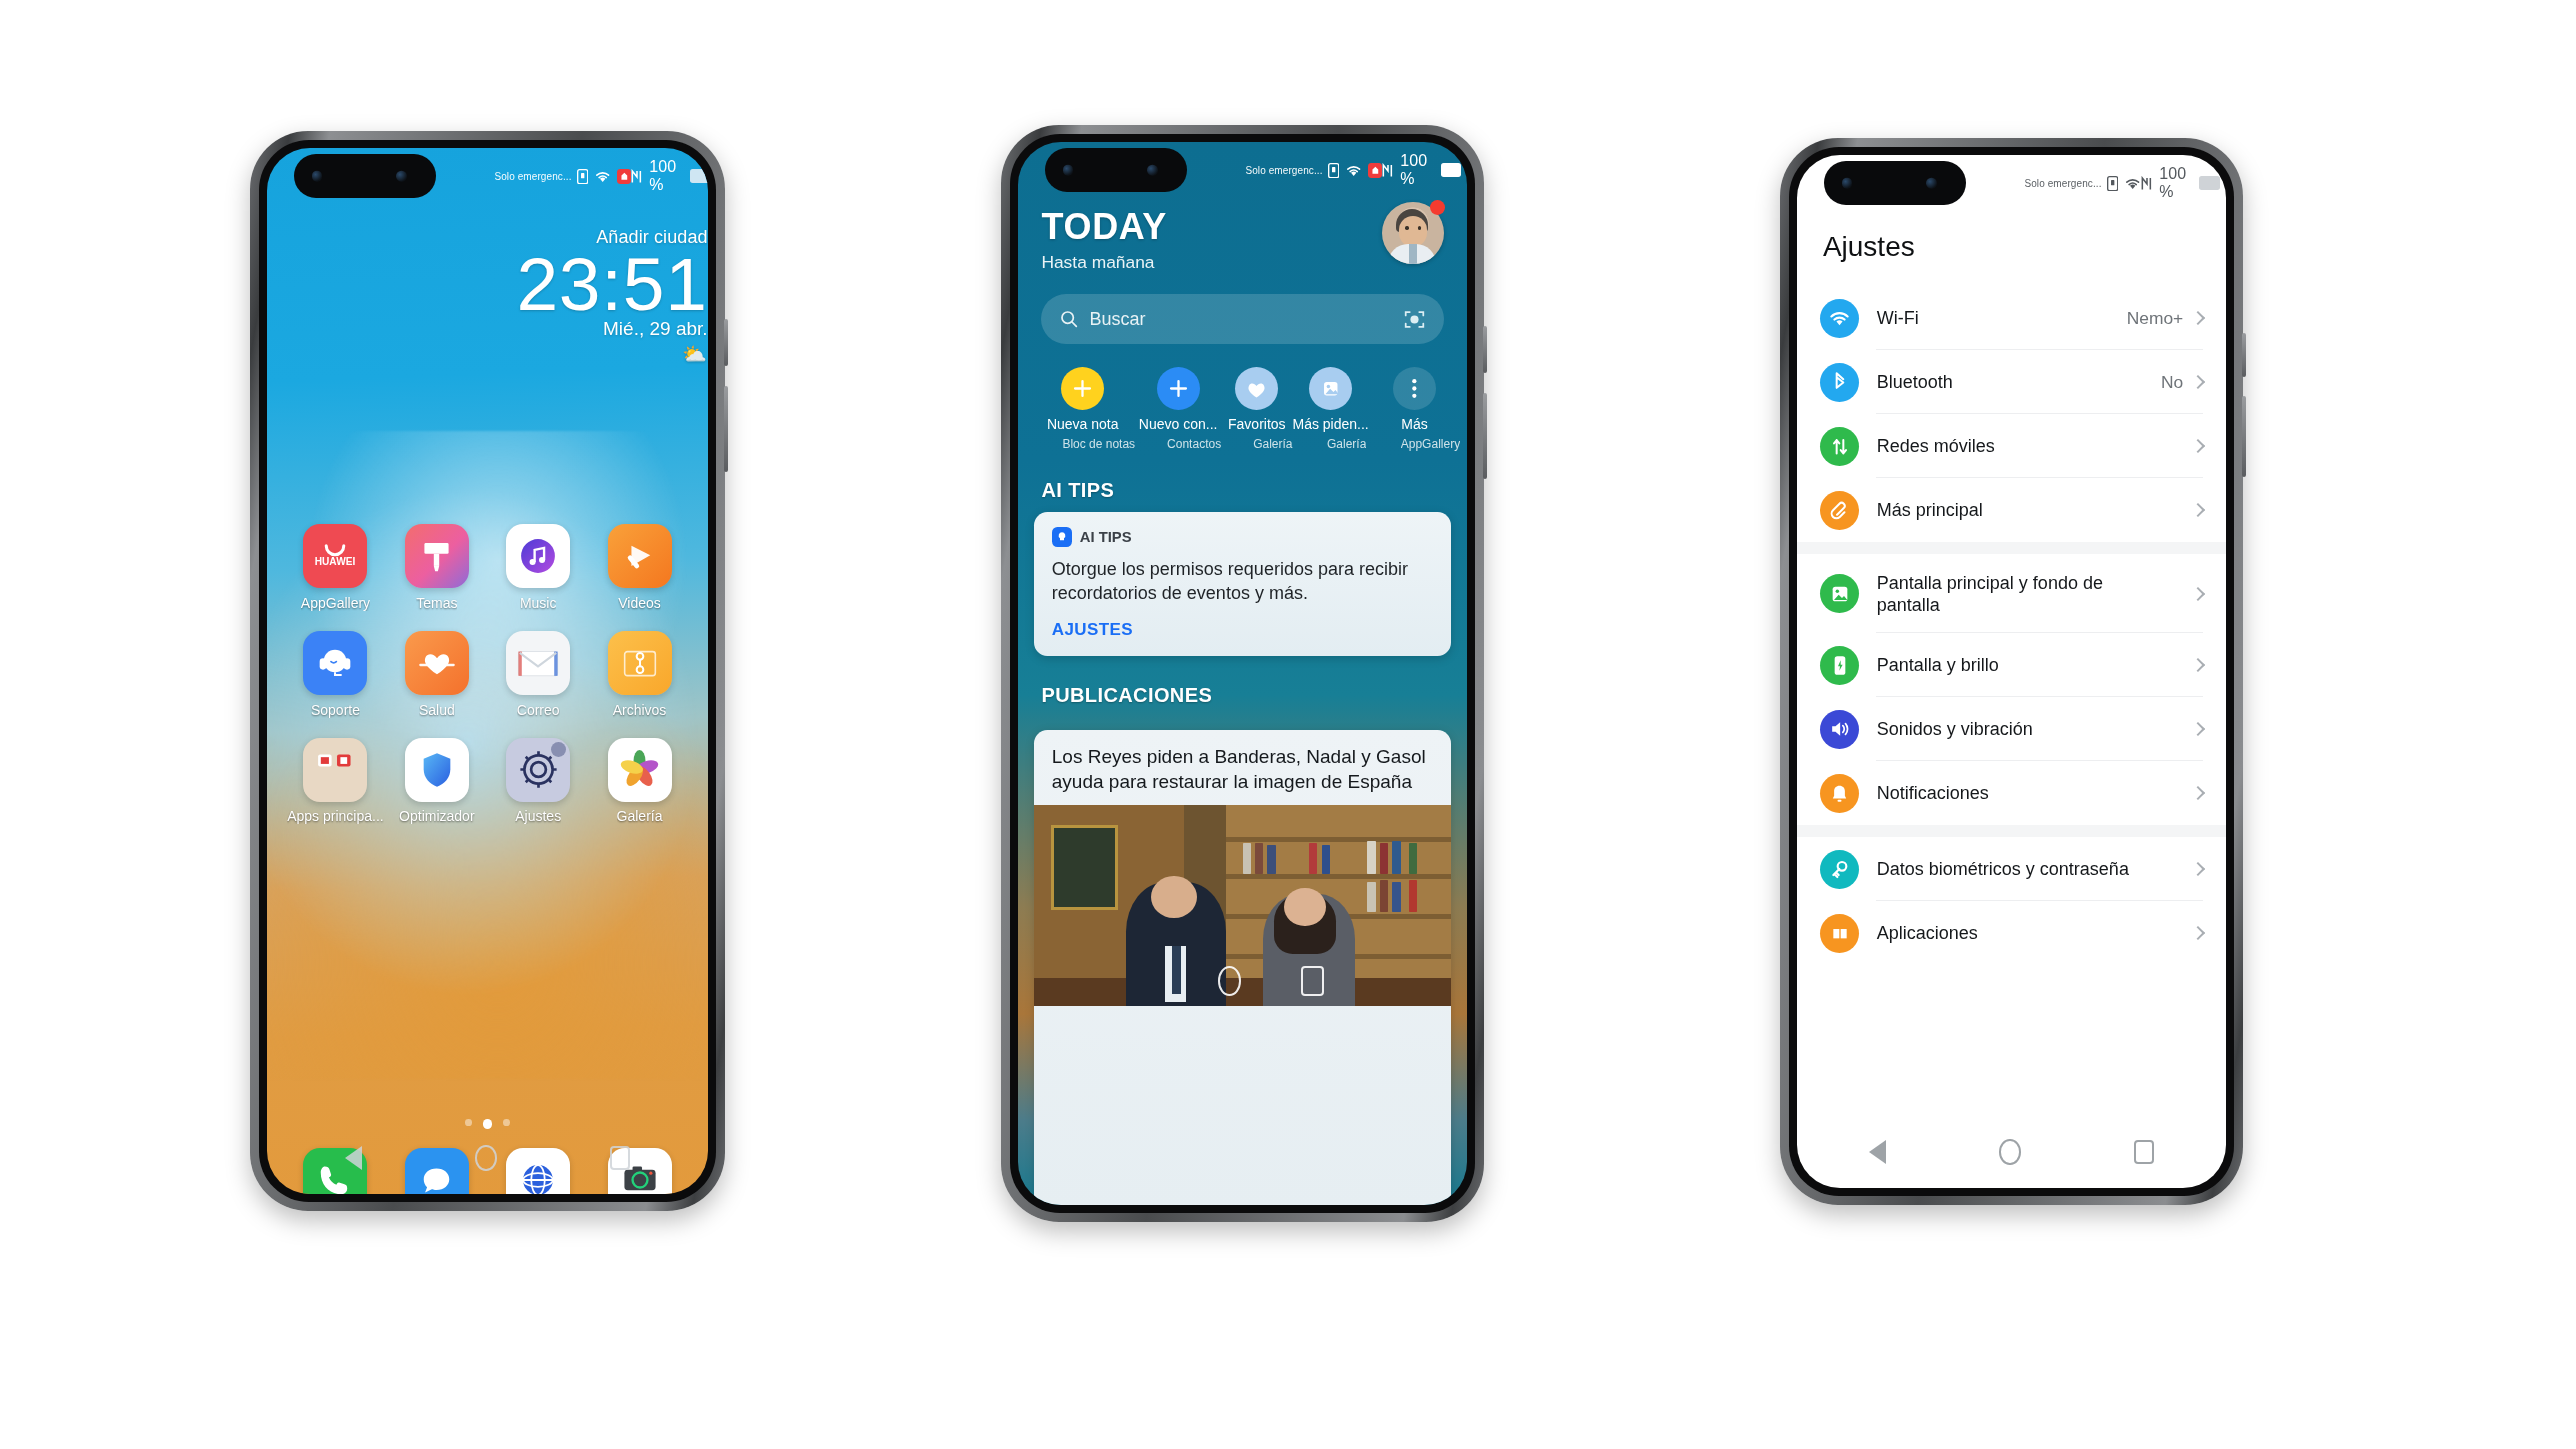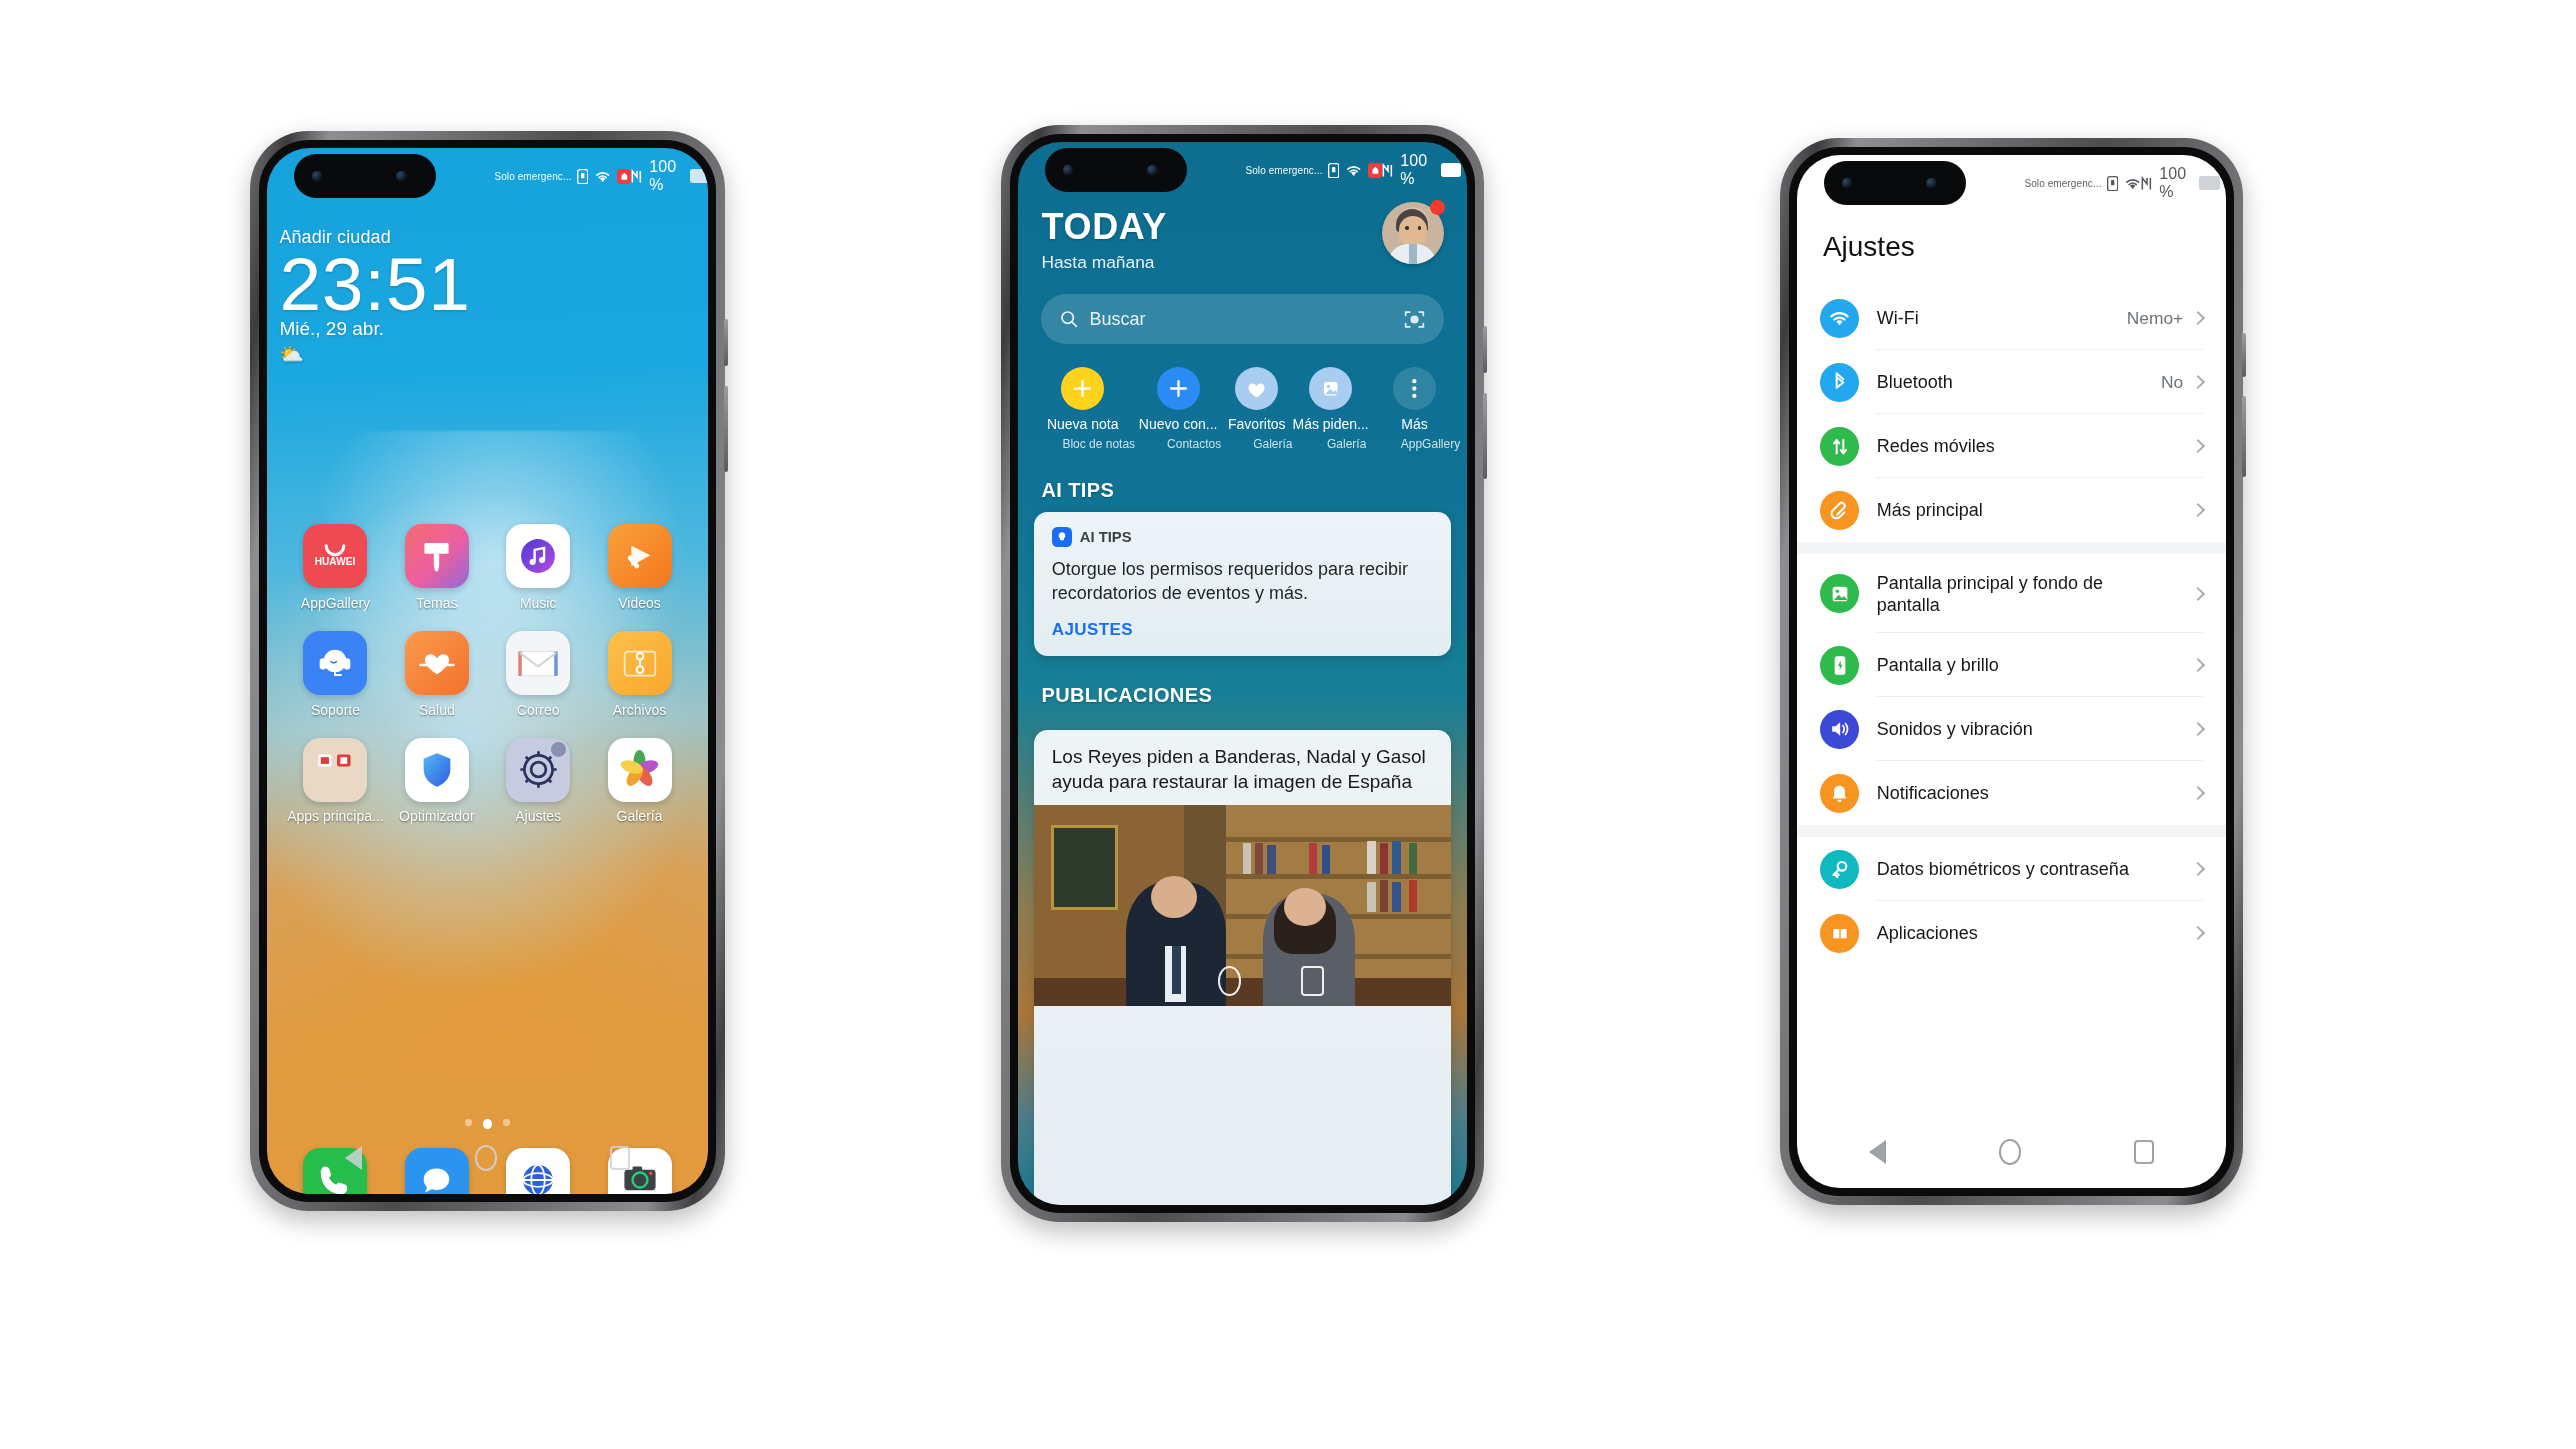--- a/index.html
+++ b/index.html
@@ -86,21 +86,21 @@
   #phone1 { left: 250px; top: 131px; width: 475px; height: 1080px; }
   #screen1 { background: linear-gradient(178deg,#16a3dd 0%, #1ba8e0 22%, #4fb8de 40%, #9fc4c6 55%, #d8a35f 70%, #e09c43 84%, #e39a3c 100%); }
   .wp-blob{
     position:absolute; left:-8%; top:27%; width:116%; height:62%;
     background:
       radial-gradient(60% 52% at 52% 20%, rgba(255,255,255,.55), rgba(255,255,255,0) 62%),
       radial-gradient(70% 60% at 46% 48%, rgba(180,222,240,.9), rgba(180,222,240,0) 65%),
       radial-gradient(78% 70% at 52% 82%, rgba(226,154,58,.92), rgba(226,154,58,0) 70%);
     filter: blur(1.3px);
   }
-  .clock-wrap{ position:absolute; left:12px; right:0; top:79px; text-align:left; color:#fff; z-index:4;
+  .clock-wrap{ position:absolute; left:12px; right:0; top:79px; text-align:right; color:#fff; z-index:4;
     text-shadow:0 0.7px 2.7px rgba(0,0,0,.22);}
   .clock-city{ font-size:18px; font-weight:400; letter-spacing:0.1px; }
   .clock-time{ font-size:75px; font-weight:300; line-height:1.02; margin-top:-2.7px; letter-spacing:0.7px;}
   .clock-date{ font-size:19px; font-weight:400; margin-top:-4px;}
   .clock-weather{ font-size:20px; margin-top:1.3px; }
 
   .app-grid{
     position:absolute; left:0; right:0; top:376px; z-index:4;
     display:grid; grid-template-columns: repeat(4, 1fr); row-gap:20px;
     padding: 0 17.4px;

